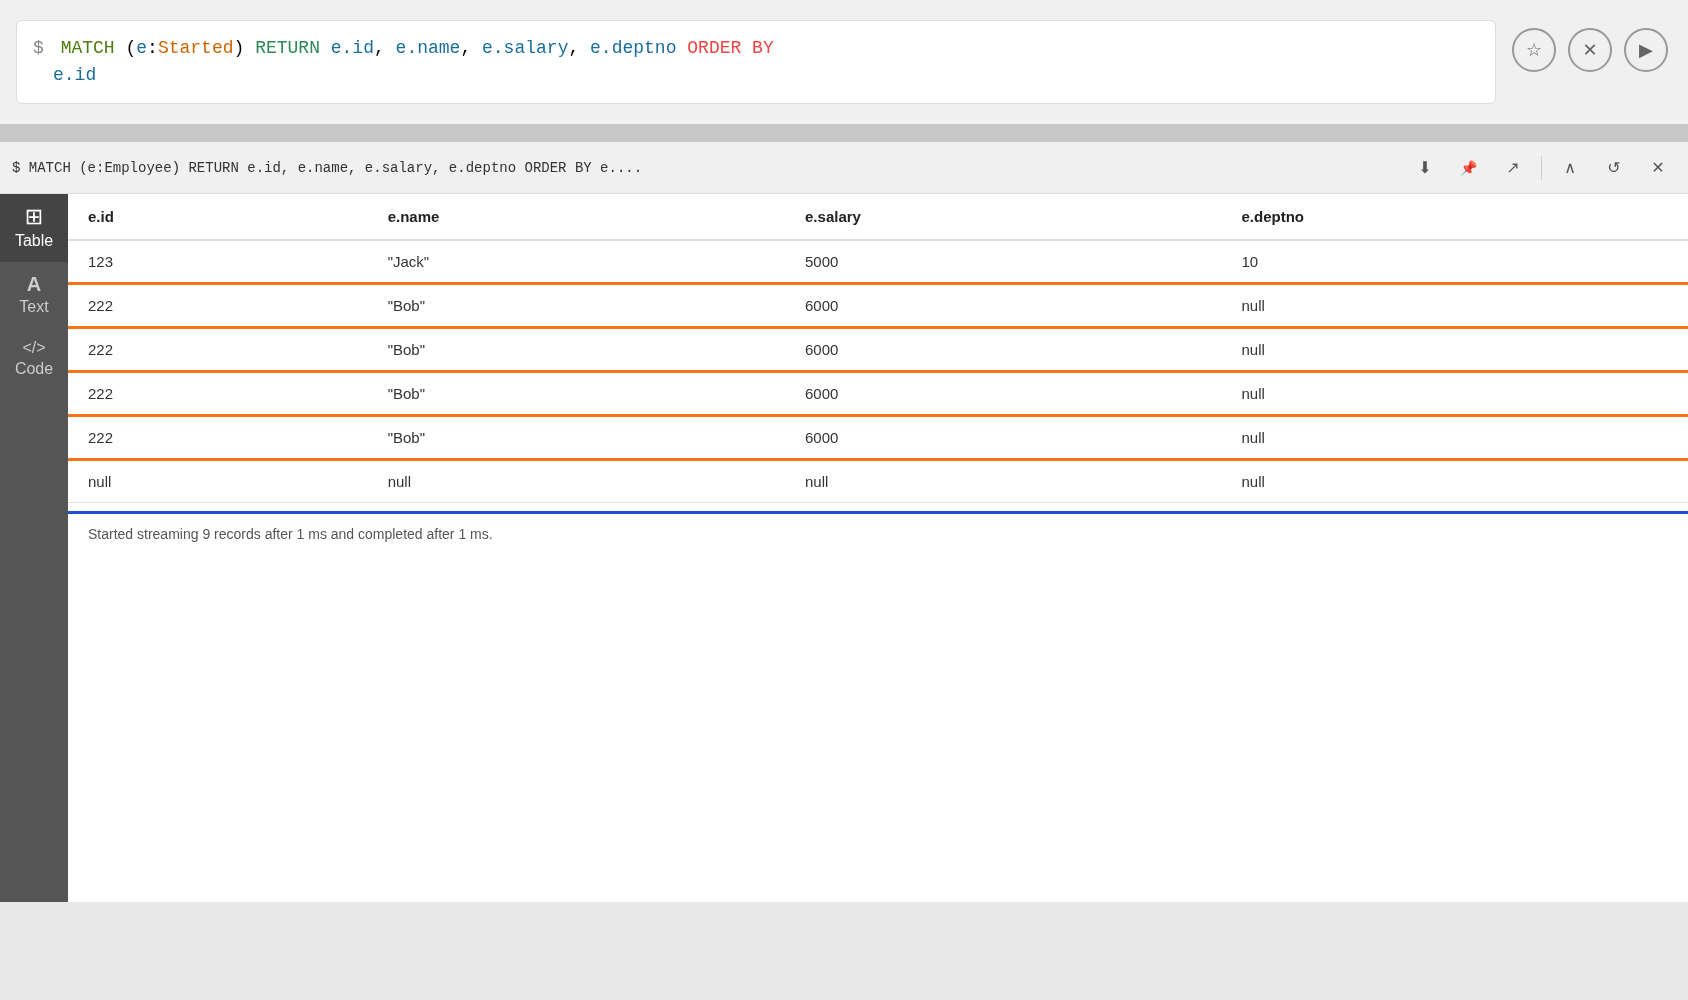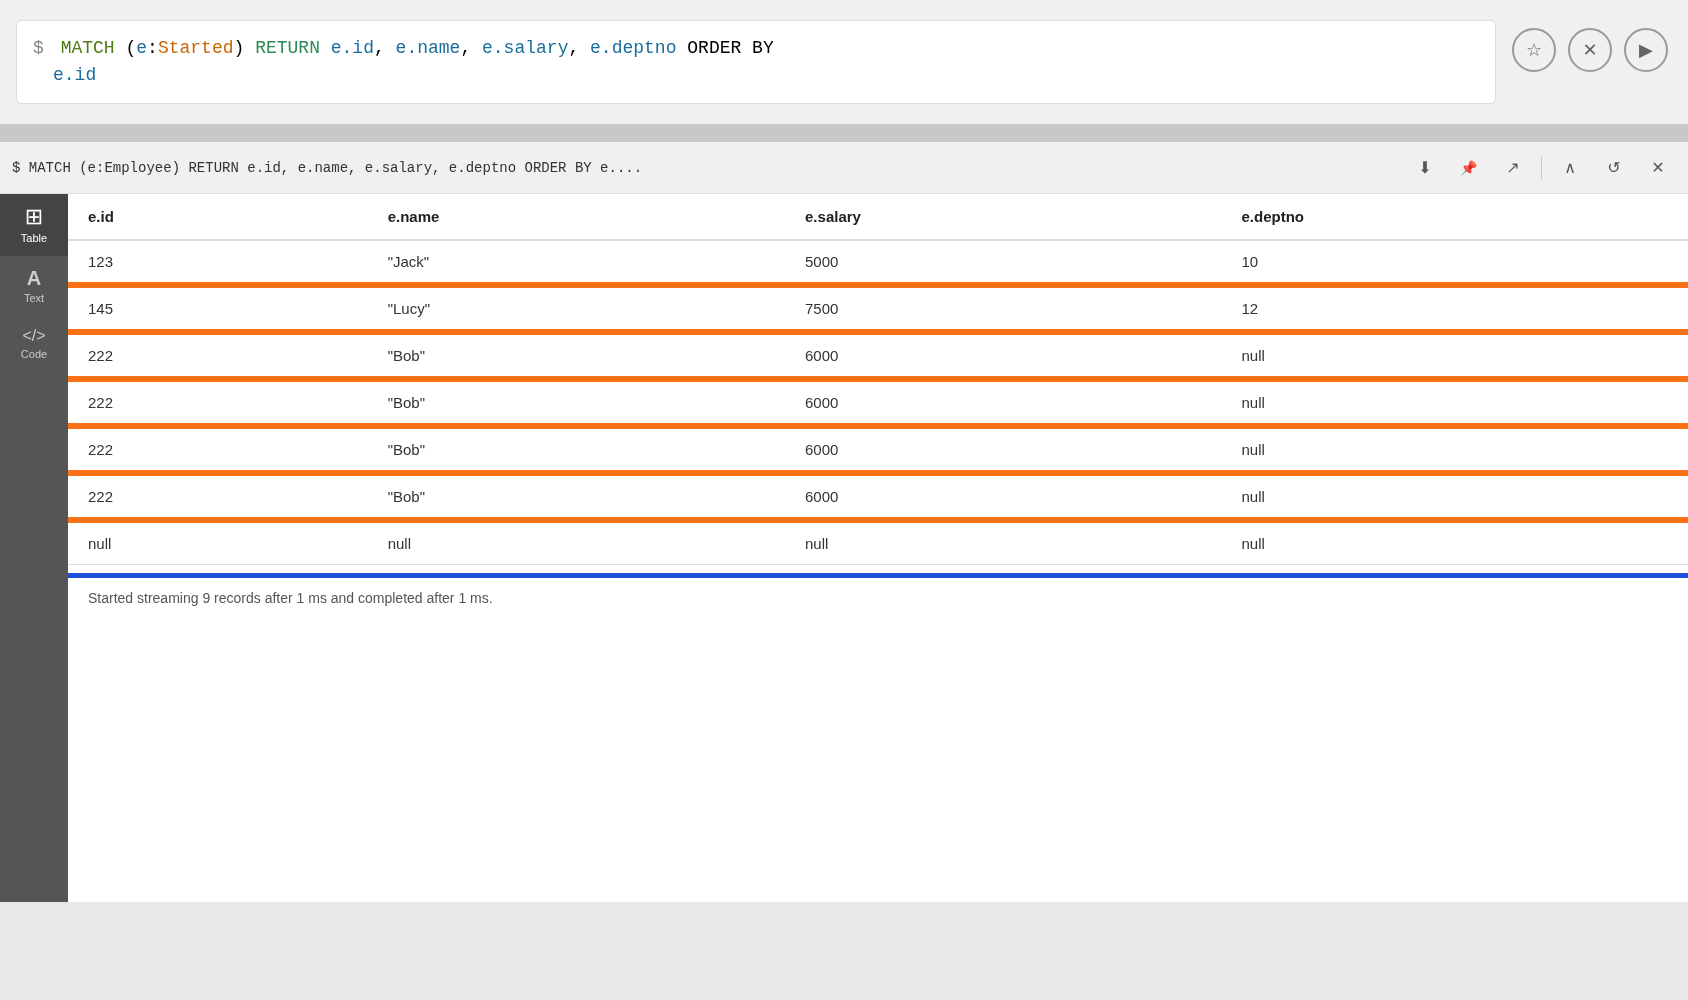--- a/index.html
+++ b/index.html
@@ -32,21 +32,21 @@
       min-height: 80px;
     }
 
     .query-dollar {
       color: #888;
       margin-right: 6px;
     }
 
     .kw-match { color: #4d7c0f; font-weight: 500; }
     .kw-return { color: #2e8b57; font-weight: 500; }
-    .kw-order { color: #000000; font-weight: 500; }
+    .kw-order { color: #ef4444; font-weight: 500; }
     .kw-node-label { color: #cc6600; }
     .kw-field { color: #1a6e9e; }
 
     .query-actions {
       display: flex;
       align-items: center;
       gap: 12px;
       padding: 16px 20px 0 0;
     }
 
@@ -152,21 +152,21 @@
       background: #444;
       color: #fff;
     }
 
     .sidebar-icon {
       font-size: 22px;
       line-height: 1;
     }
 
     .sidebar-label {
-      font-size: 11px;
+      font-size: 16px;
       font-weight: 400;
     }
 
     
     .table-area {
       flex: 1;
       background: #fff;
       overflow: auto;
       padding: 0;
     }
@@ -187,33 +187,33 @@
       font-weight: 600;
       color: #222;
       font-size: 15px;
       border-bottom: 2px solid #ddd;
     }
 
     td {
       padding: 12px 20px;
       color: #333;
       font-size: 15px;
-      border-bottom: 6px solid #f97316;
+      border-bottom: 3px solid #f97316;
     }
 
     tr:last-child td {
       border-bottom: 1px solid #ddd;
     }
 
     .status-bar {
       padding: 12px 20px;
       font-size: 14px;
       color: #555;
       background: #fff;
-      border-top: 5px solid #1d4ed8;
+      border-top: 3px solid #1d4ed8;
       margin-top: 8px;
     }
   </style>
 </head>
 <body>
 
 <div class="query-editor-area">
   <div class="query-editor-box">
     <span class="query-dollar">$</span>
     <span class="kw-match">MATCH</span>
@@ -300,26 +300,20 @@
           </tr>
         </thead>
         <tbody id="table-body">
         <tr>
               <td>123</td>
               <td>"Jack"</td>
               <td>5000</td>
               <td>10</td>
             </tr>
             <tr>
-              <td>145</td>
-              <td>"Lucy"</td>
-              <td>7500</td>
-              <td>12</td>
-            </tr>
-            <tr>
               <td>222</td>
               <td>"Bob"</td>
               <td>6000</td>
               <td>null</td>
             </tr>
             <tr>
               <td>222</td>
               <td>"Bob"</td>
               <td>6000</td>
               <td>null</td>

